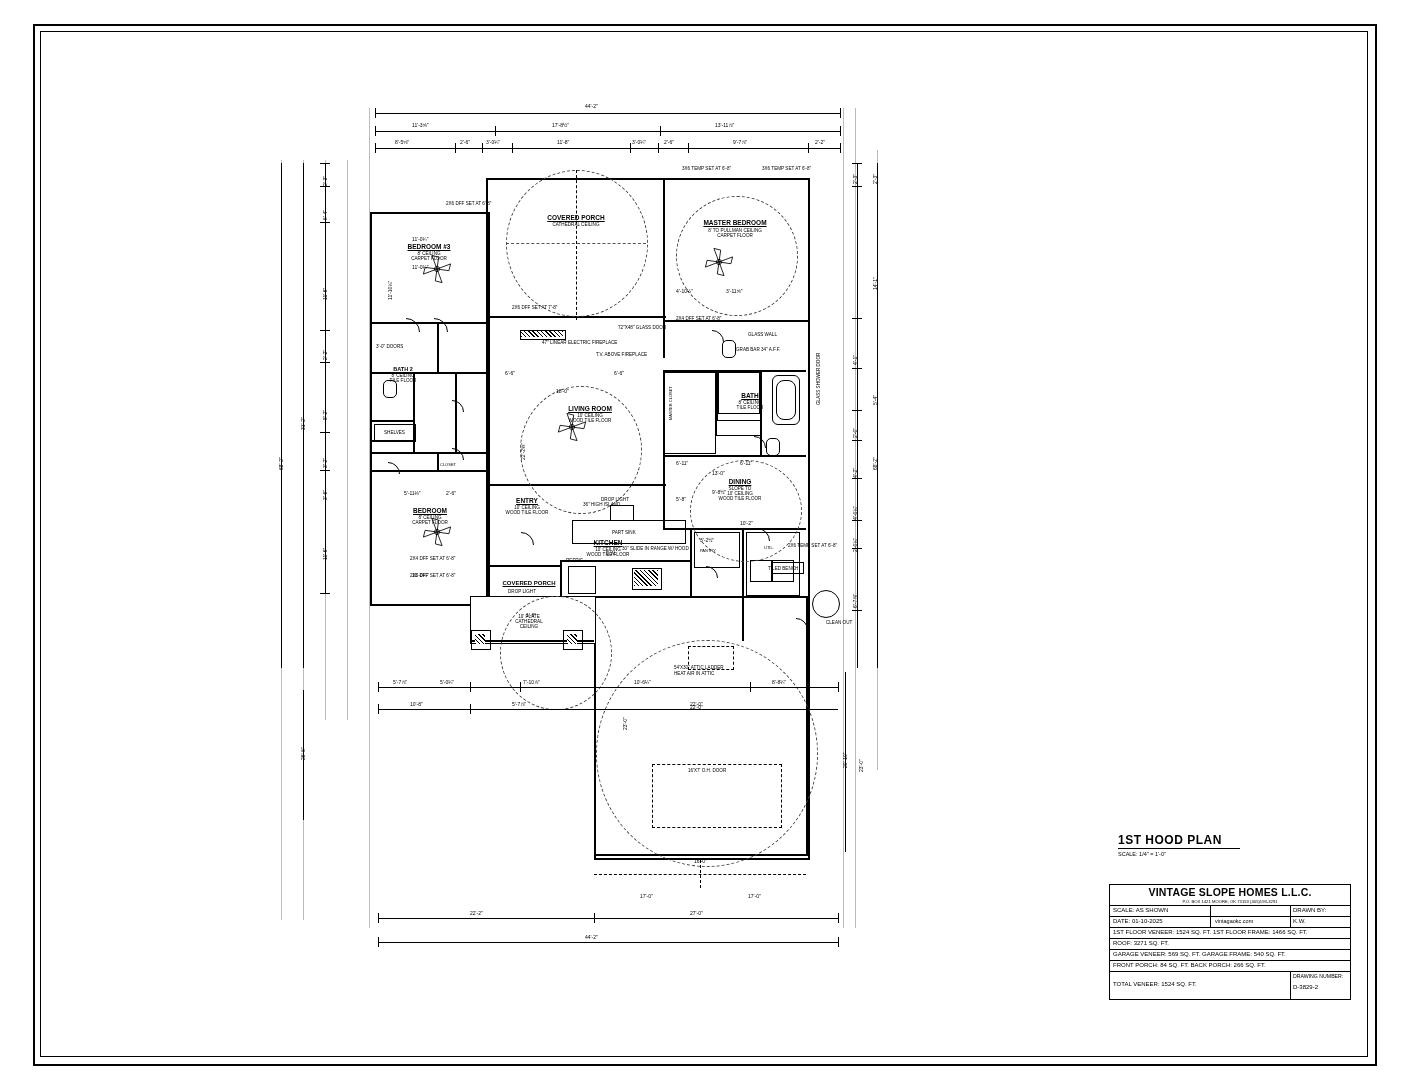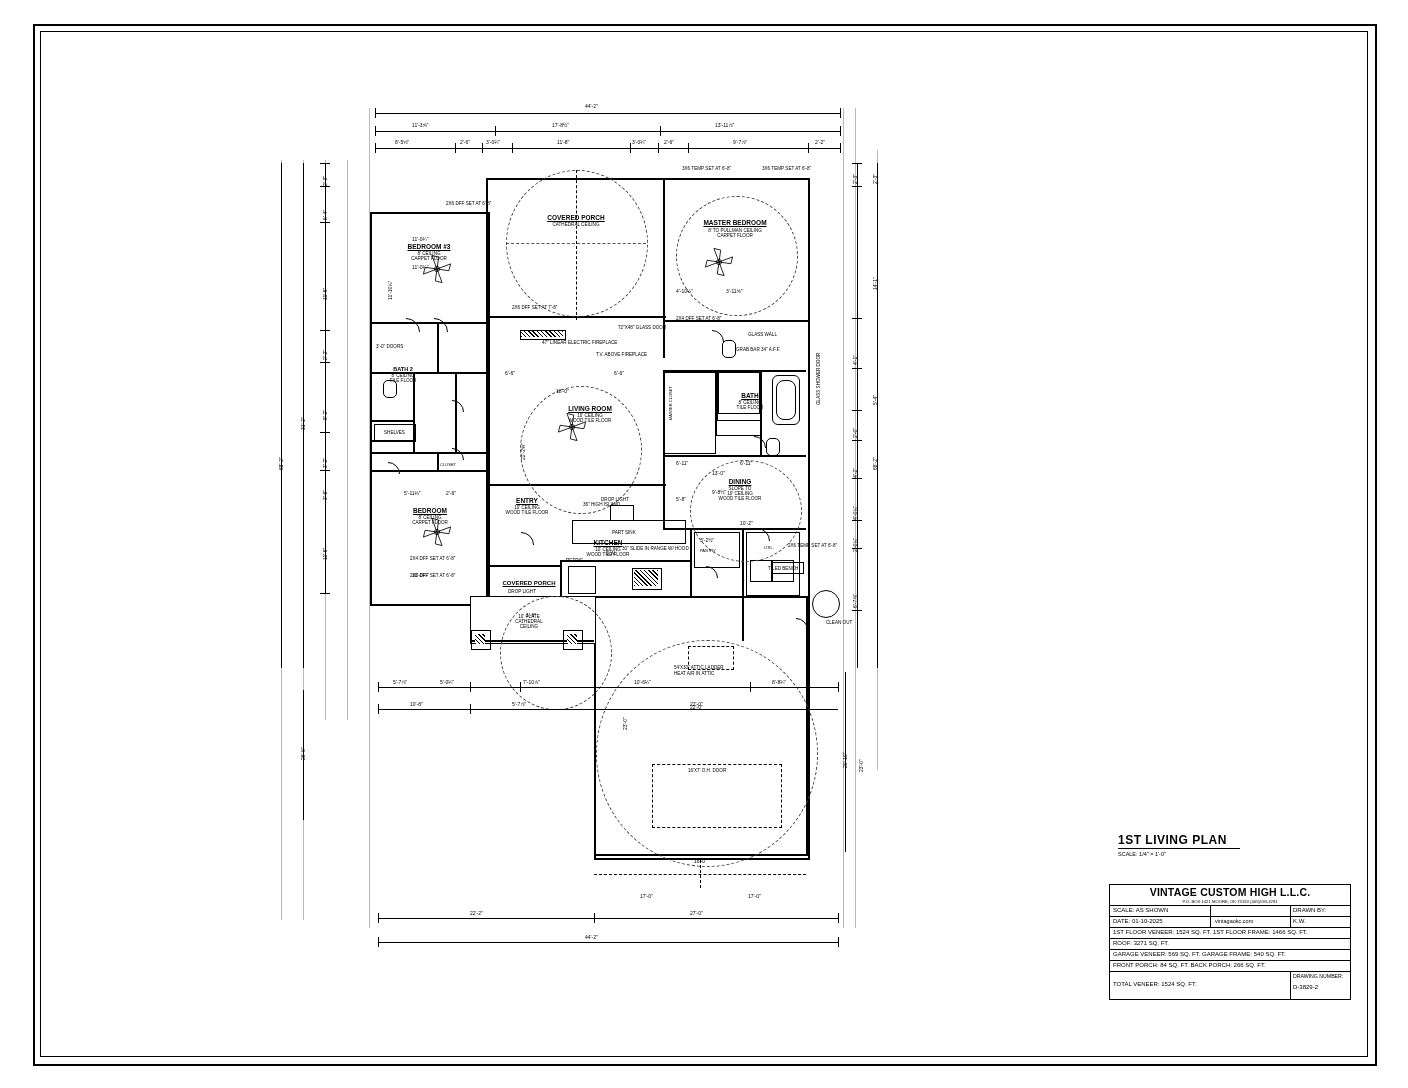--- a/index.html
+++ b/index.html
@@ -625,26 +625,26 @@
   <div class="dim-vline" style="left:594px; top:913px; height:10px;"></div>
   <div class="dim-vline" style="left:838px; top:913px; height:10px;"></div>
   <div class="dim-txt" style="left:470px; top:910px;">22'-2"</div>
   <div class="dim-txt" style="left:690px; top:910px;">27'-0"</div>
 
   <div class="dim-line" style="left:378px; top:942px; width:460px;"></div>
   <div class="dim-vline" style="left:378px; top:937px; height:10px;"></div>
   <div class="dim-vline" style="left:838px; top:937px; height:10px;"></div>
   <div class="dim-txt" style="left:585px; top:934px;">44'-2"</div>
 
-  <div id="plan-title">1ST LIVING PLAN</div>
+  <div id="plan-title">1ST HOOD PLAN</div>
   <div id="plan-title-rule"></div>
   <div id="plan-scale">SCALE: 1/4" = 1'-0"</div>
 
   <div id="titleblock">
-    <div class="company">VINTAGE CUSTOM HIGH L.L.C.</div>
+    <div class="company">VINTAGE SLOPE HOMES L.L.C.</div>
     <div class="addr">P.O. BOX 1421  MOORE, OK  73153  (405)193-3291</div>
 
     <div class="tb-row" style="top:20px;"></div>
     <div class="tb-row" style="top:31px;"></div>
     <div class="tb-row" style="top:42px;"></div>
     <div class="tb-row" style="top:53px;"></div>
     <div class="tb-row" style="top:64px;"></div>
     <div class="tb-row" style="top:75px;"></div>
     <div class="tb-row" style="top:86px;"></div>
     <div class="vline-tb" style="left:180px; top:20px; height:22px;"></div>

